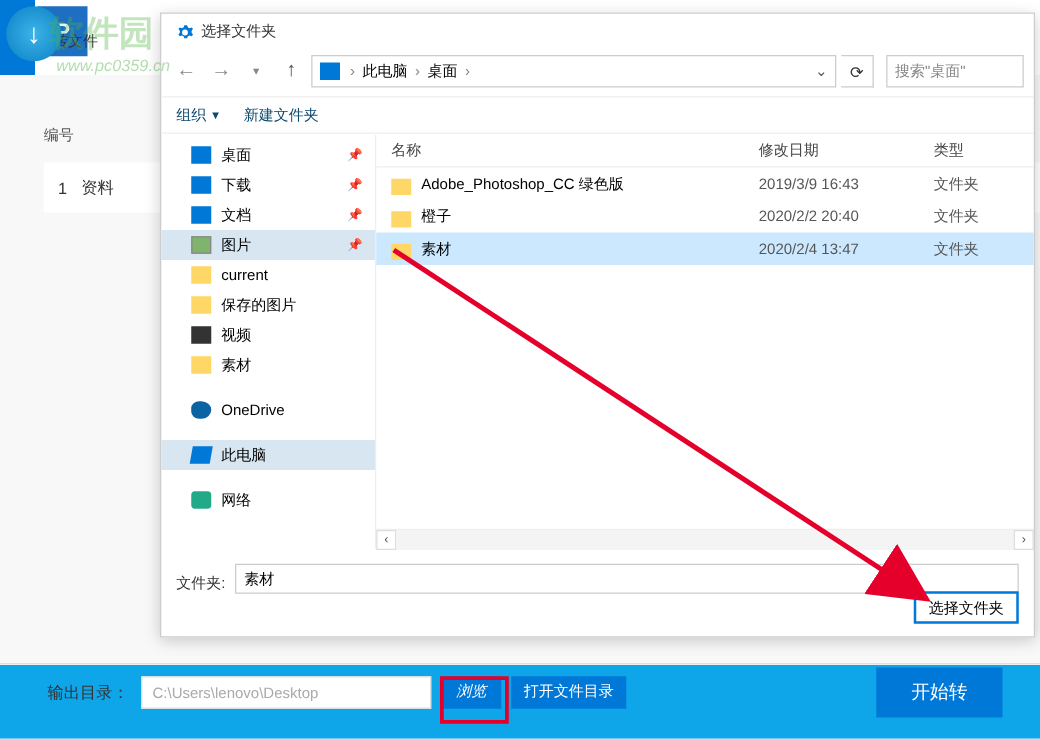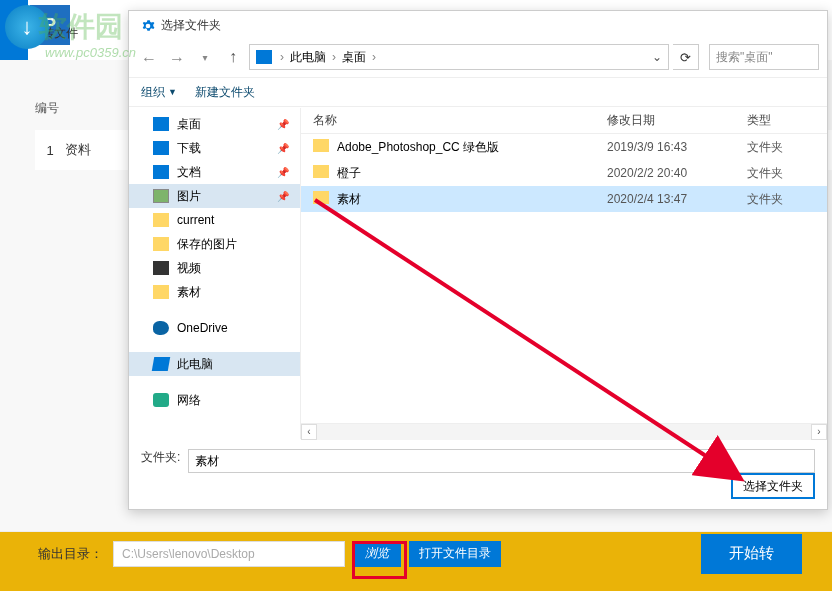--- a/index.html
+++ b/index.html
@@ -59,37 +59,37 @@
 .nav-spacer { height: 12px; }
 
 .file-pane { flex: 1; display: flex; flex-direction: column; font-size: 12px; }
 .file-hdr { display: flex; height: 26px; align-items: center; border-bottom: 1px solid #eee; padding-left: 12px; color: #444; }
 .col-name { flex: 1; }
 .col-date { width: 140px; }
 .col-type { width: 80px; }
 .file-row { display: flex; height: 26px; align-items: center; padding-left: 12px; cursor: pointer; }
 .file-row.sel { background: #cce8ff; }
 .file-row .fico { width: 16px; height: 13px; background: #ffd766; margin-right: 8px; flex: none; }
-.file-row .col-name { display: flex; align-items: flex-start; }
+.file-row .col-name { display: flex; align-items: flex-end; }
 .file-row .col-date { color: #555; }
 .file-row .col-type { color: #555; }
 
 .scroll-h { position: absolute; bottom: 70px; left: 172px; right: 0; height: 16px; border-top: 1px solid #eee; display: flex; align-items: center; }
 .scroll-h .sbtn { width: 16px; height: 16px; display: flex; align-items: center; justify-content: center; font-size: 10px; color: #555; border: 1px solid #ddd; }
 .scroll-h .strack { flex: 1; background: #f4f4f4; height: 16px; }
 
 .bottom-bar { position: absolute; bottom: 0; left: 0; right: 0; height: 70px; padding: 8px 12px; }
-.folder-row { display: flex; align-items: flex-start; height: 26px; gap: 8px; font-size: 12px; margin-top: 2px; }
+.folder-row { display: flex; align-items: flex-end; height: 26px; gap: 8px; font-size: 12px; margin-top: 2px; }
 .folder-lbl { color: #333; }
 .folder-input { flex: 1; height: 24px; border: 1px solid #ccc; padding: 0 6px; font-size: 12px; }
 .select-btn { position: absolute; right: 12px; bottom: 10px; height: 26px; padding: 0 10px; font-size: 12px; background: #fff; border: 2px solid #0078d7; cursor: pointer; }
 
 .arrow-annot { position: absolute; z-index: 200; pointer-events: none; }
 
-.bottom-app { position: absolute; bottom: 0; left: 0; right: 0; height: 60px; background: #eab308; border-top: 1px solid #eee; display: flex; align-items: center; padding: 0 30px 16px 38px; font-size: 13px; z-index: 50; }
+.bottom-app { position: absolute; bottom: 0; left: 0; right: 0; height: 60px; background: #0ea5e9; border-top: 1px solid #eee; display: flex; align-items: center; padding: 0 30px 16px 38px; font-size: 13px; z-index: 50; }
 .out-label { color: #333; margin-right: 10px; }
 .out-path { width: 232px; height: 26px; border: 1px solid #ddd; padding: 0 8px; font-size: 12px; color: #aaa; }
 .out-browse { height: 26px; padding: 0 12px; background: #0078d7; color: #fff; border: none; font-size: 12px; margin-left: 8px; cursor: pointer; font-style: italic; }
 .out-open { height: 26px; padding: 0 10px; background: #0078d7; color: #fff; border: none; font-size: 12px; margin-left: 8px; cursor: pointer; }
 .start-btn { height: 40px; padding: 0 28px; background: #0078d7; color: #fff; border: none; font-size: 15px; margin-left: auto; cursor: pointer; }
 .red-box { position: absolute; border: 3px solid #e4002b; pointer-events: none; z-index: 60; }
 </style>
 </head>
 <body>
 

